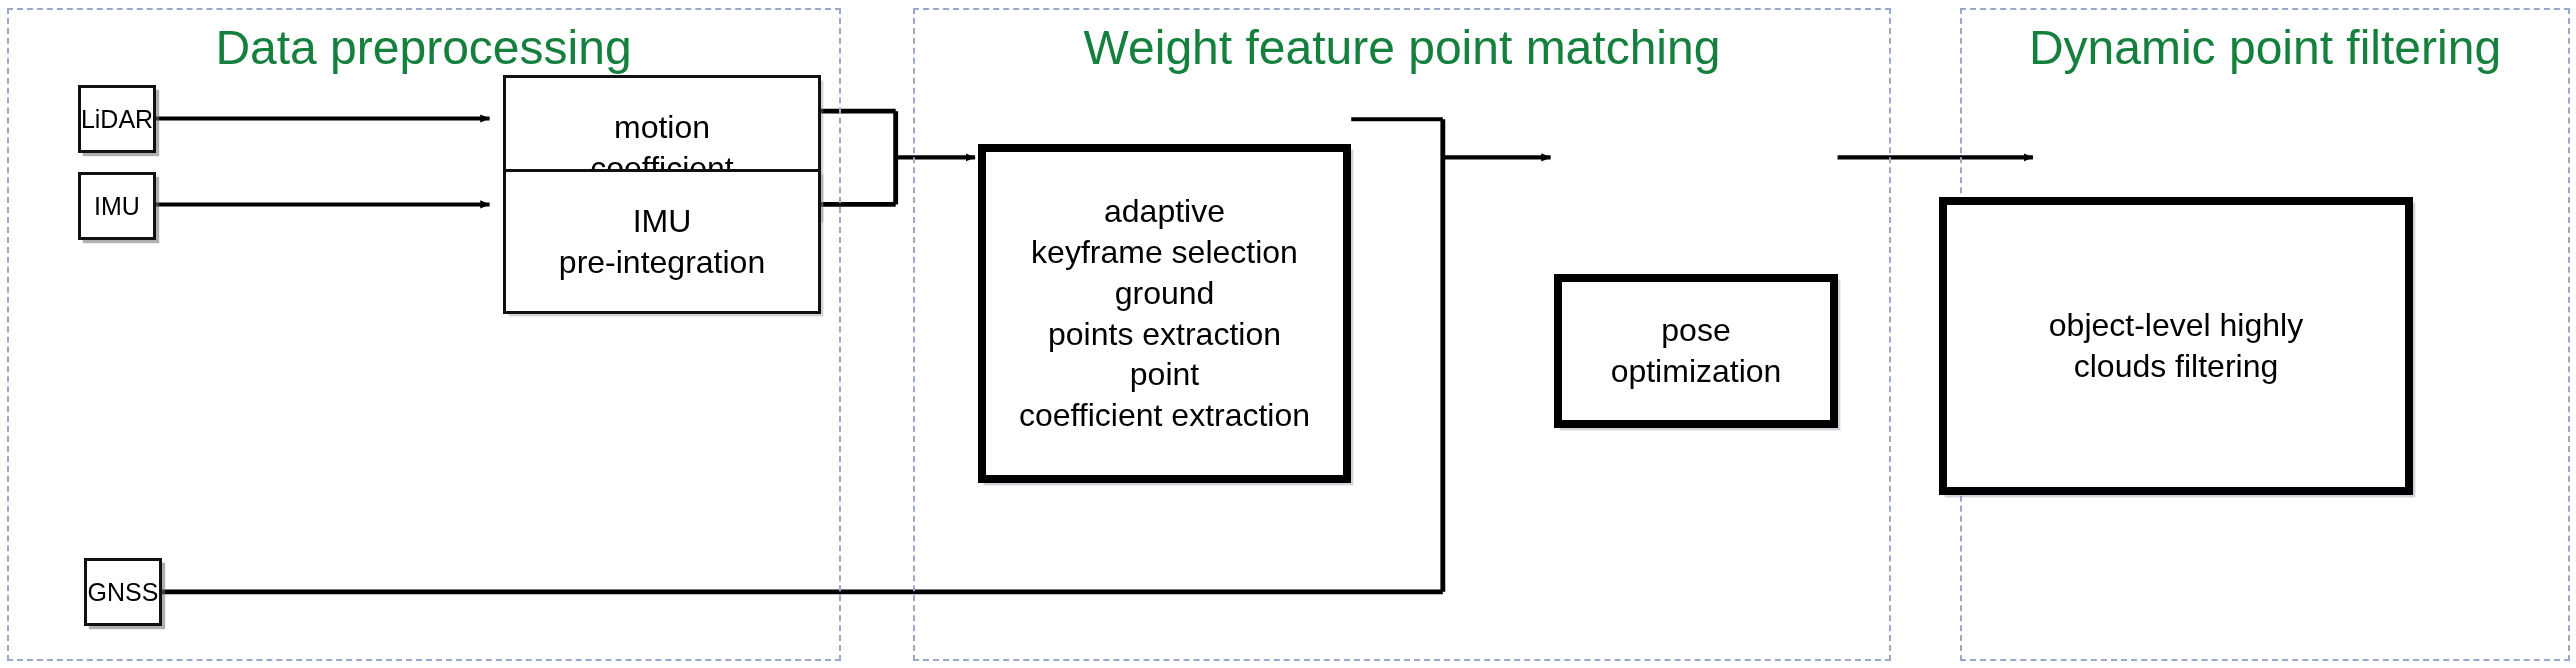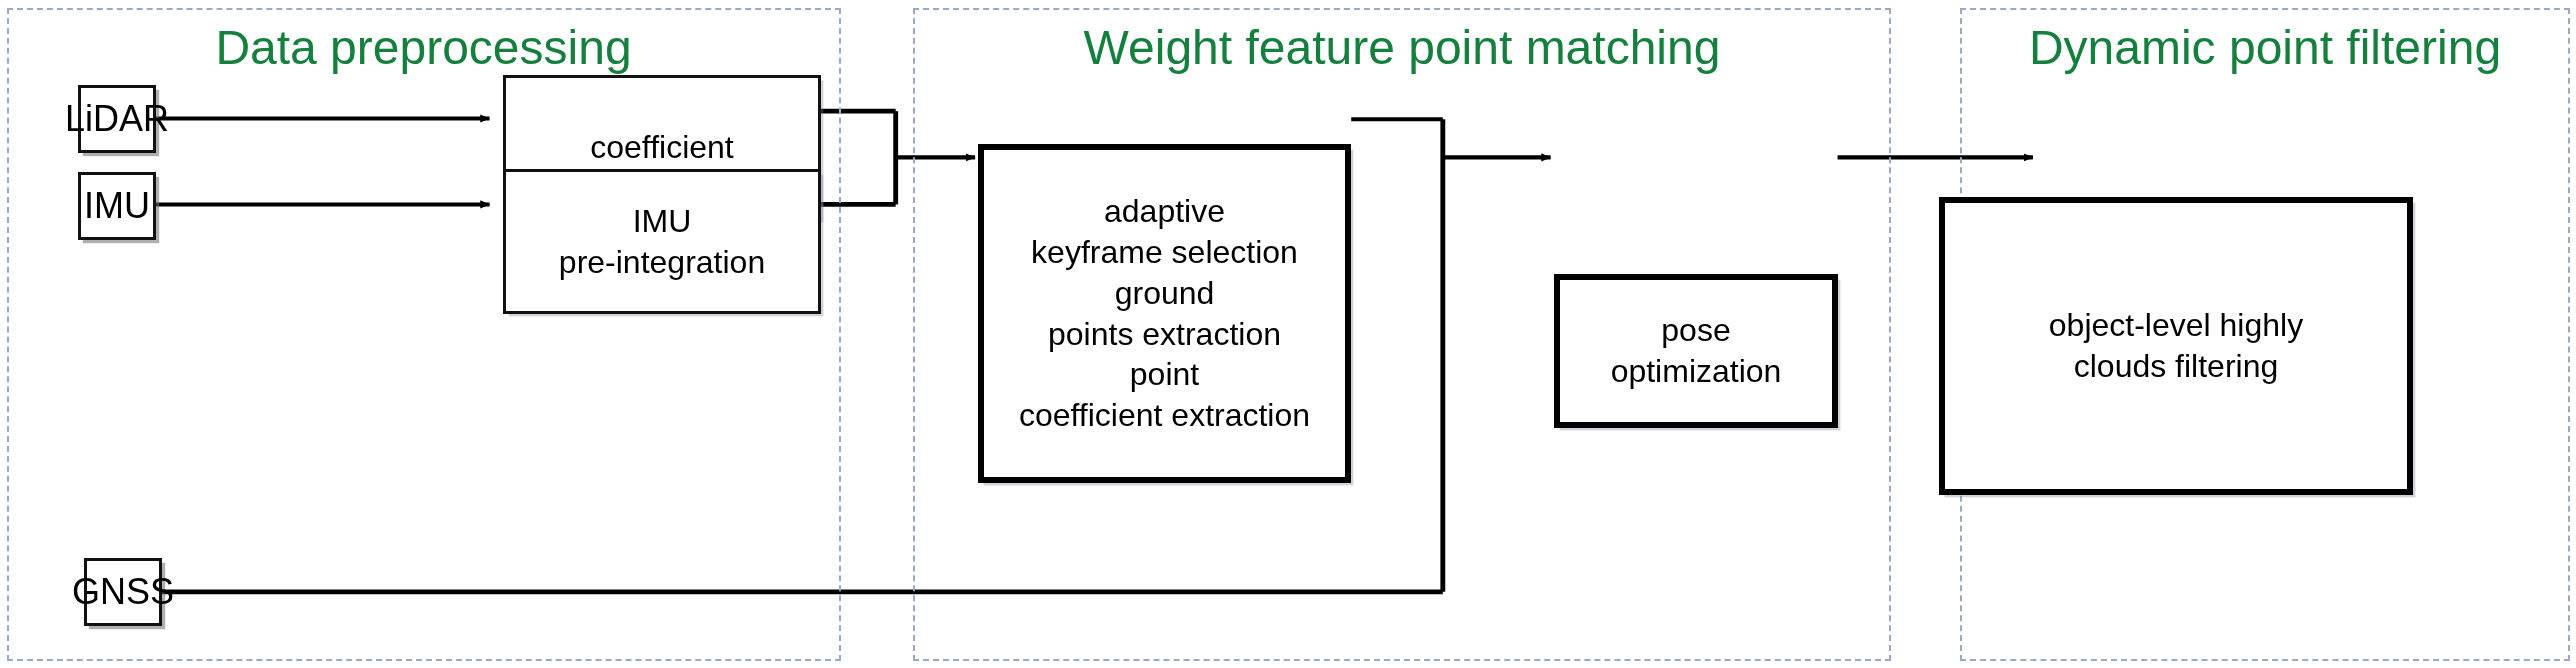--- a/index.html
+++ b/index.html
@@ -45,31 +45,31 @@
   .box-black {
     position: absolute;
     box-sizing: border-box;
     border: 3.2px solid #111111;
     background: #ffffff;
     display: flex;
     align-items: center;
     justify-content: center;
     text-align: center;
     color: #000000;
-    font-size: 36px;
+    font-size: 25px;
     line-height: 1.12;
     box-shadow: 4px 4px 0 -0.8px rgba(110,110,110,0.55);
   }
   .box-black .lines { padding: 0 4.9px; }
 
   
   .box-blue {
     position: absolute;
     box-sizing: border-box;
-    border: 6px solid #000000;
+    border: 8px solid #000000;
     background: #ffffff;
     display: flex;
     align-items: center;
     justify-content: center;
     text-align: center;
     color: #000000;
     font-size: 32px;
     line-height: 1.28;
     box-shadow: 4px 4px 0 -1.6px rgba(120,130,150,0.35);
   }
@@ -134,20 +134,21 @@
   </div>
 
   <div class="box-black" style="left:84px; top:558px; width:78px; height:68px;">
     <div class="lines">
       <div>GNSS</div>
     </div>
   </div>
 
   <div class="box-blue" style="left:503px; top:75px; width:318px; height:145px; border-color:#111111; border-width:3.2px;">
     <div class="lines">
+      <div>motion</div>
       <div>coefficient</div>
     </div>
   </div>
 
   <div class="box-blue" style="left:503px; top:169px; width:318px; height:145px; border-color:#111111; border-width:3.2px;">
     <div class="lines">
       <div>IMU</div>
       <div>pre-integration</div>
     </div>
   </div>

